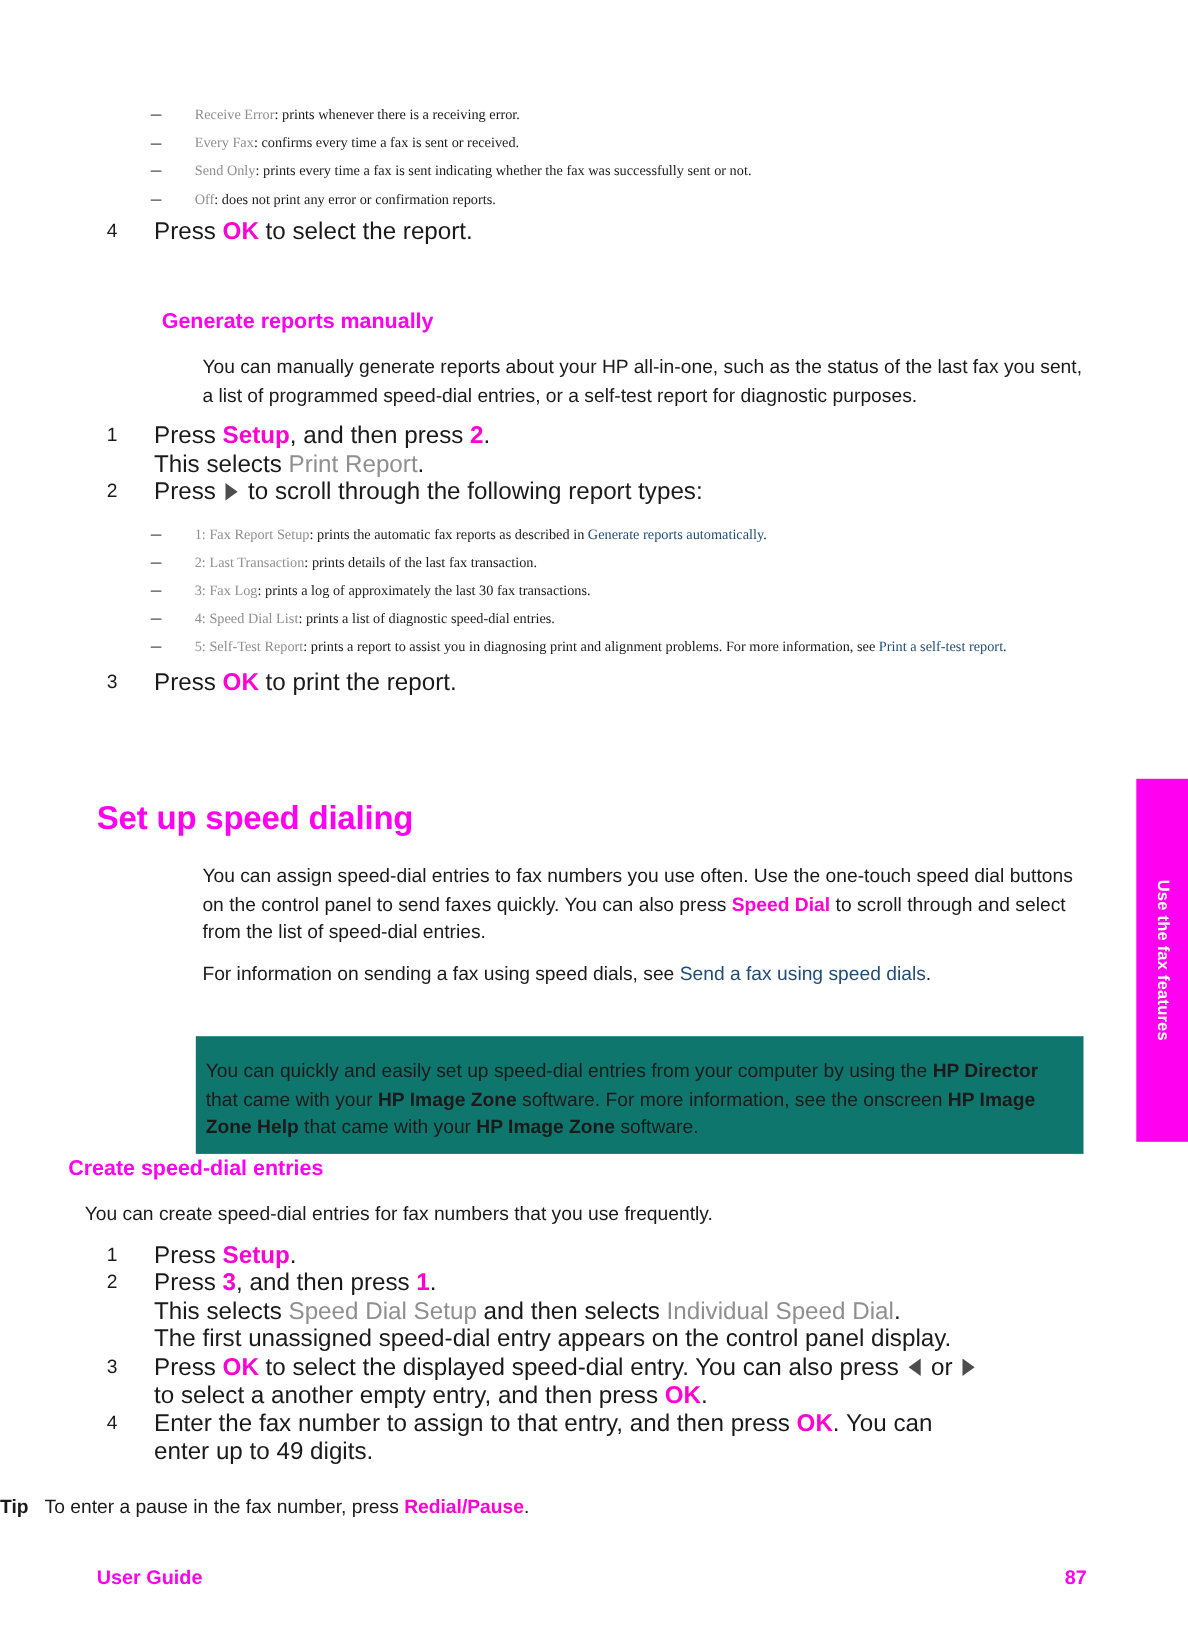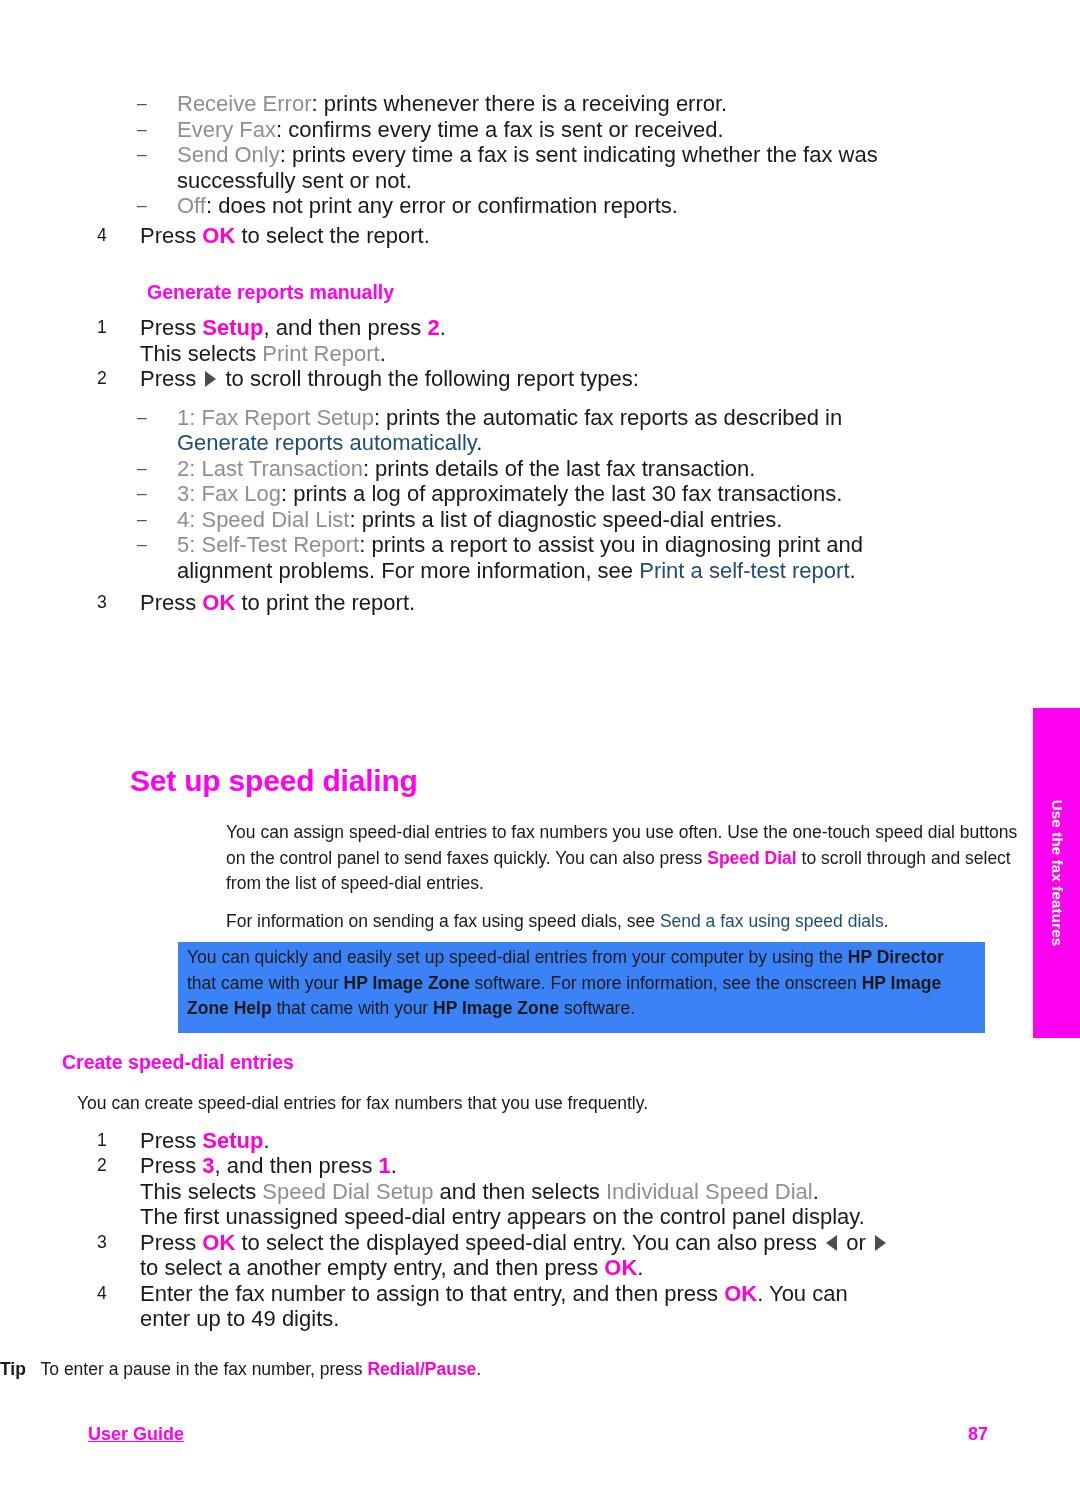--- a/index.html
+++ b/index.html
@@ -84,22 +84,23 @@
   }
   .dash-row .dash {
     width: 40px;
     flex: 0 0 40px;
     font-size: 17.5px;
     line-height: 25.5px;
     color: #555;
   }
   .dash-row .body {
     flex: 1 1 auto;
-    font-size: 22px;
-    line-height: 25.5px;
+    font-size: 13px;
+    line-height: 25.5px;
+    font-family: Liberation Serif, serif;
   }
 
   
   h1.title {
     margin: 0;
     font-size: 30px;
     line-height: 34px;
     font-weight: bold;
     color: #ff00f0;
     letter-spacing: -0.2px;
@@ -137,23 +138,23 @@
     vertical-align: -1px;
     margin: 0 3px;
   }
 
   
   .note-box {
     position: absolute;
     left: 178px;
     top: 942px;
     width: 807px;
-    padding: 3px 9px 11px 9px;
+    padding: 19px 9px 11px 9px;
     box-sizing: border-box;
-    background: #3b82f6;
+    background: #0f766e;
   }
   .note-box .txt {
     font-size: 17.5px;
     line-height: 25.5px;
   }
 
   
   .footer {
     position: absolute;
     left: 0;
@@ -164,21 +165,20 @@
     margin-left: 88px;
     width: 900px;
     display: flex;
     justify-content: space-between;
     align-items: baseline;
   }
   .footer-label {
     color: #ff00f0;
     font-size: 18px;
     font-weight: bold;
-    text-decoration: underline;
   }
   .footer-page {
     color: #ff00f0;
     font-size: 18px;
     font-weight: bold;
   }
 
   
   .blk { position: absolute; left: 0; width: 1010px; }
 </style>
@@ -218,20 +218,21 @@
       <div class="num-row" style="margin-top:4px;">
         <span class="num">4</span>
         <span class="body"><span>Press </span><span class="key">OK</span><span> to select the report.</span></span>
       </div>
 
     </div>
 
     <div class="blk" style="top:280px;">
       <h2 class="sub" style="margin-left:147px;">Generate reports manually</h2>
 
+      <div class="txt indent-body" style="margin-top:17px; margin-left:184px; width:800px;">You can manually generate reports about your HP all-in-one, such as the status of the last fax you sent, a list of programmed speed-dial entries, or a self-test report for diagnostic purposes.</div>
 
       <div class="num-row" style="margin-top:11px;">
         <span class="num">1</span>
         <span class="body">
           <span>Press </span><span class="key">Setup</span><span>, and then press </span><span class="key">2</span><span>.</span><br>
           <span>This selects </span><span class="ui">Print Report</span><span>.</span>
         </span>
       </div>
 
       <div class="num-row">
@@ -267,21 +268,21 @@
         </div>
 
       </div>
 
       <div class="num-row" style="margin-top:7px;">
         <span class="num">3</span>
         <span class="body"><span>Press </span><span class="key">OK</span><span> to print the report.</span></span>
       </div>
     </div>
 
-    <div class="blk" style="top:764px;padding-left:42px;">
+    <div class="blk" style="top:728px;">
       <h1 class="title" style="margin-left:88px;">Set up speed dialing</h1>
 
       <div class="txt" style="margin-top:22px; margin-left:184px; width:800px;"><span>You can assign speed-dial entries to fax numbers you use often. Use the one-touch speed dial buttons on the control panel to send faxes quickly. You can also press </span><span class="key">Speed Dial</span><span> to scroll through and select from the list of speed-dial entries.</span></div>
 
 
       <div class="txt" style="margin-top:12px; margin-left:184px; width:810px;"><span>For information on sending a fax using speed dials, see </span><span class="link">Send a fax using speed dials</span><span>.</span></div>
     </div>
 
     <div class="note-box">
       <div class="txt"><span>You can quickly and easily set up speed-dial entries from your computer by using the </span><span class="b">HP Director</span><span> that came with your </span><span class="b">HP Image Zone</span><span> software. For more information, see the onscreen </span><span class="b">HP Image Zone Help</span><span> that came with your </span><span class="b">HP Image Zone</span><span> software.</span></div>

